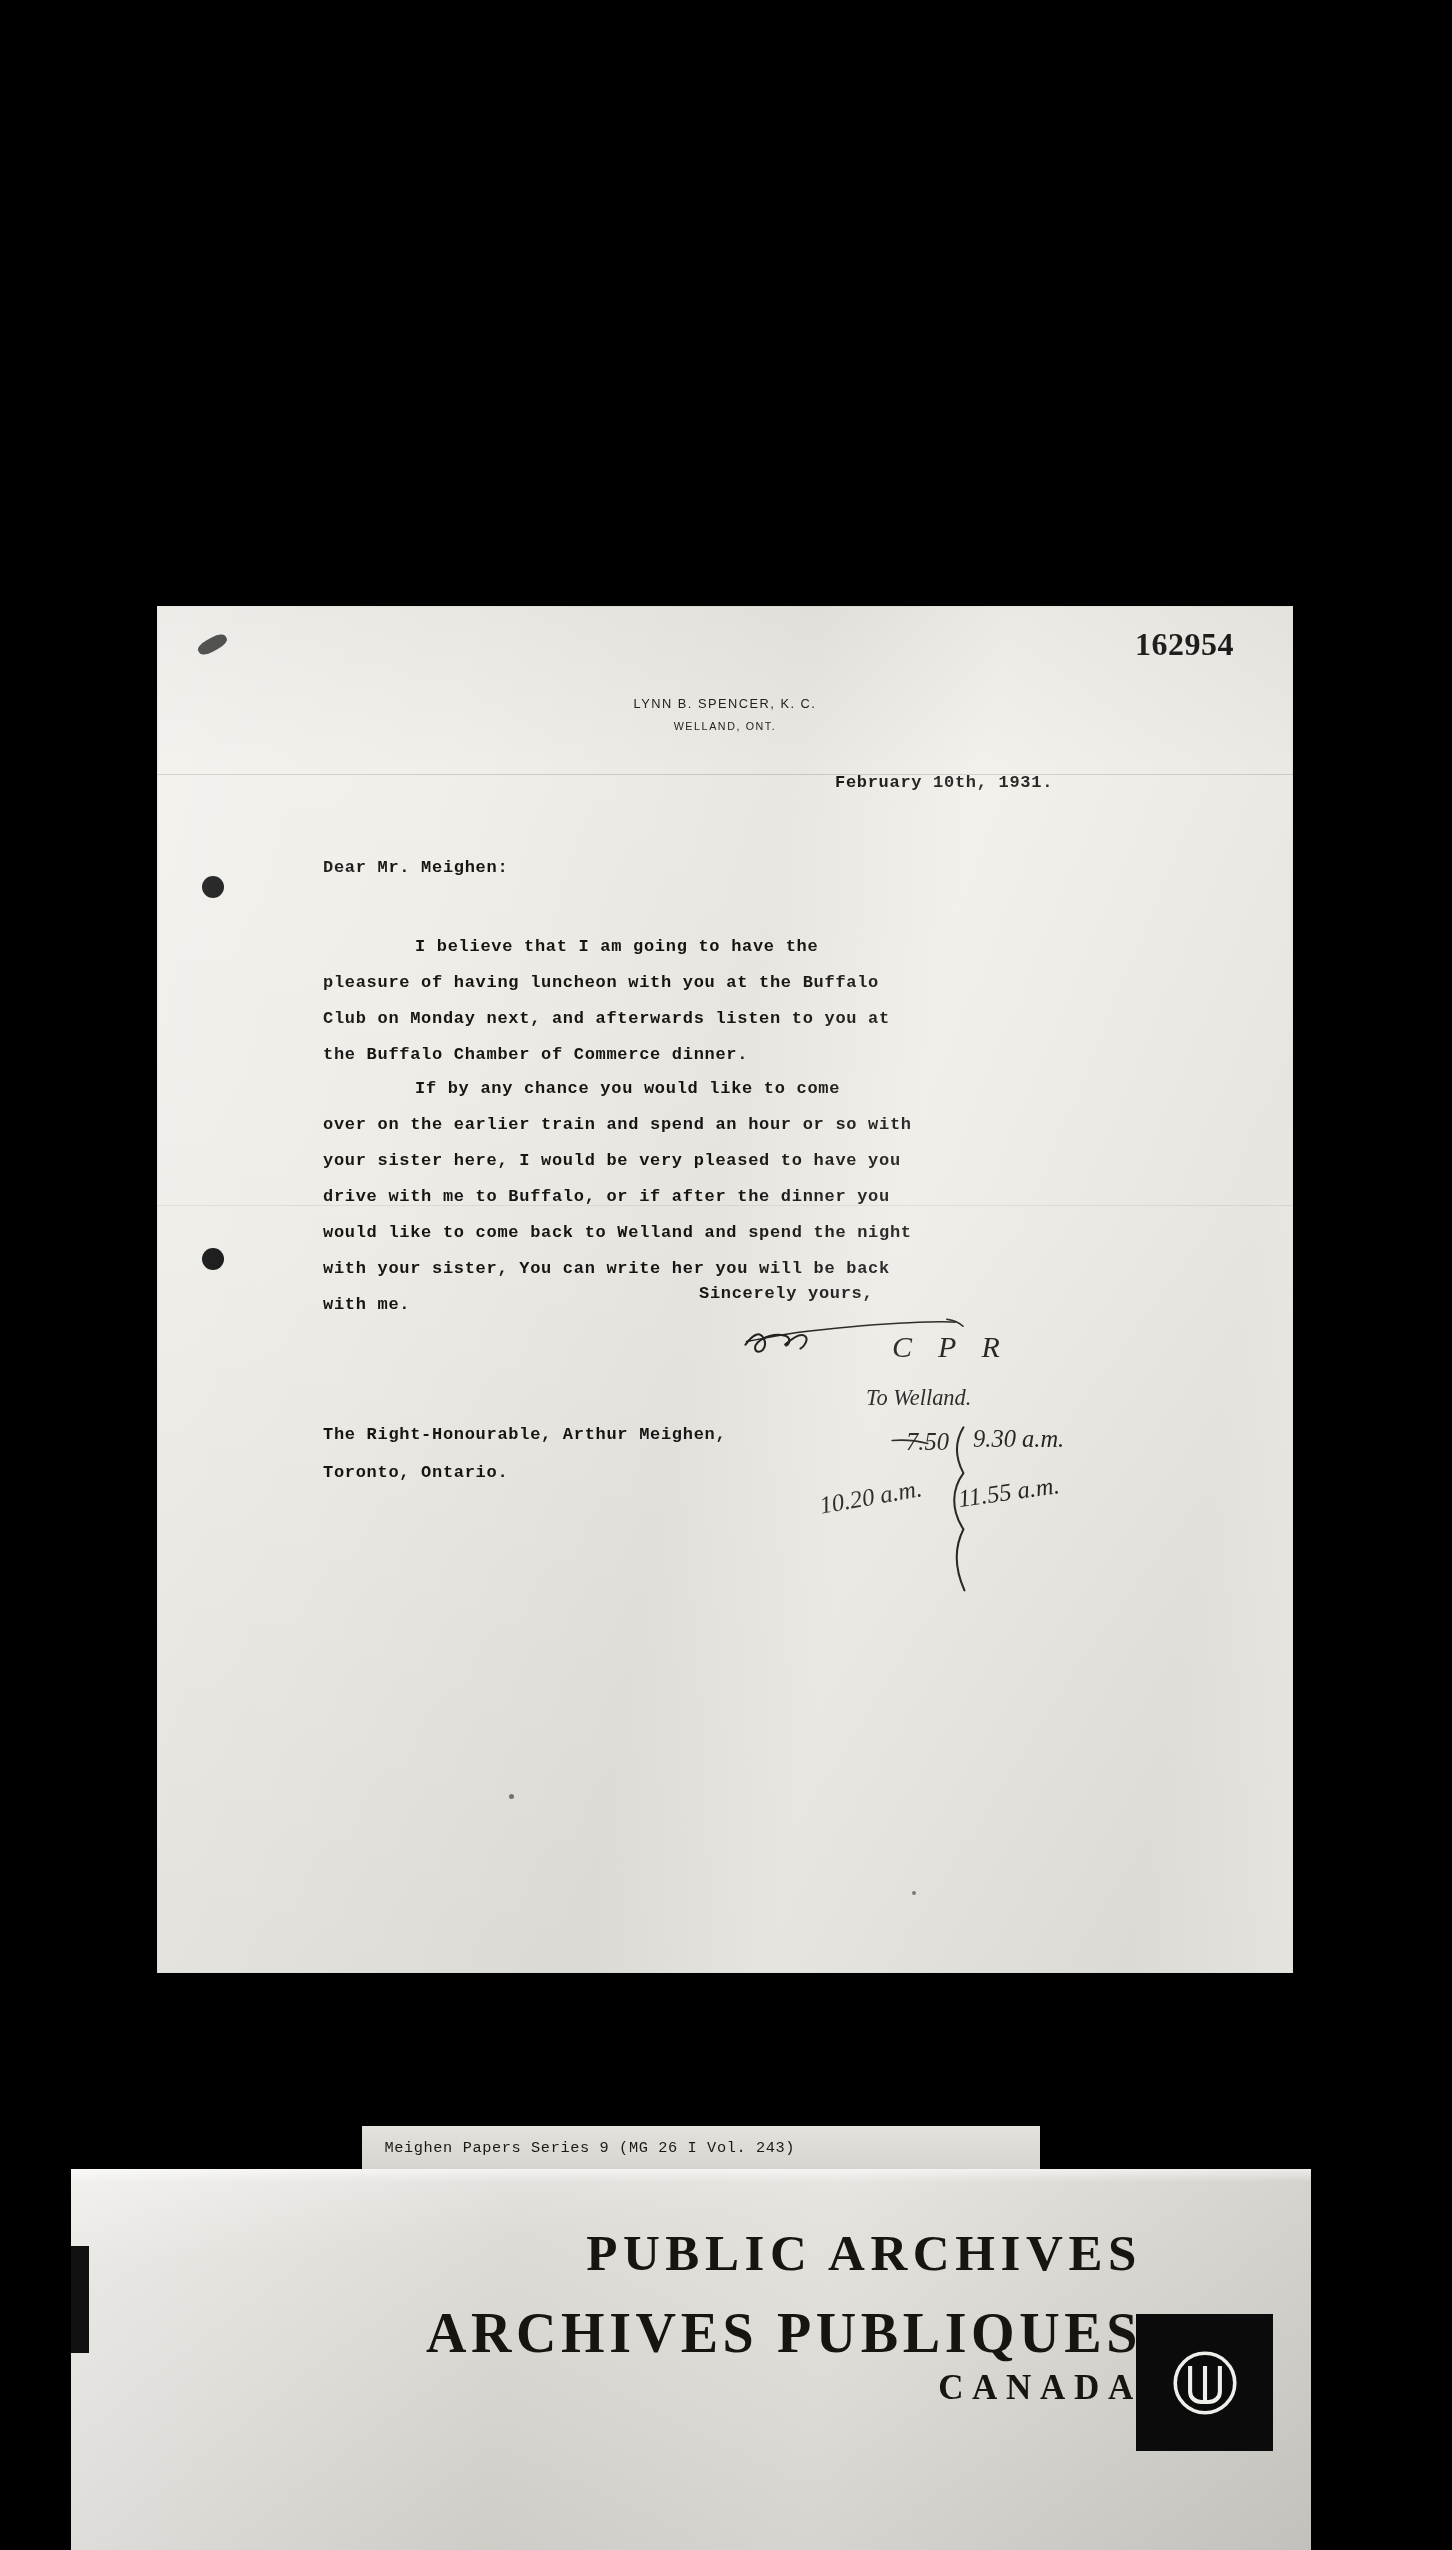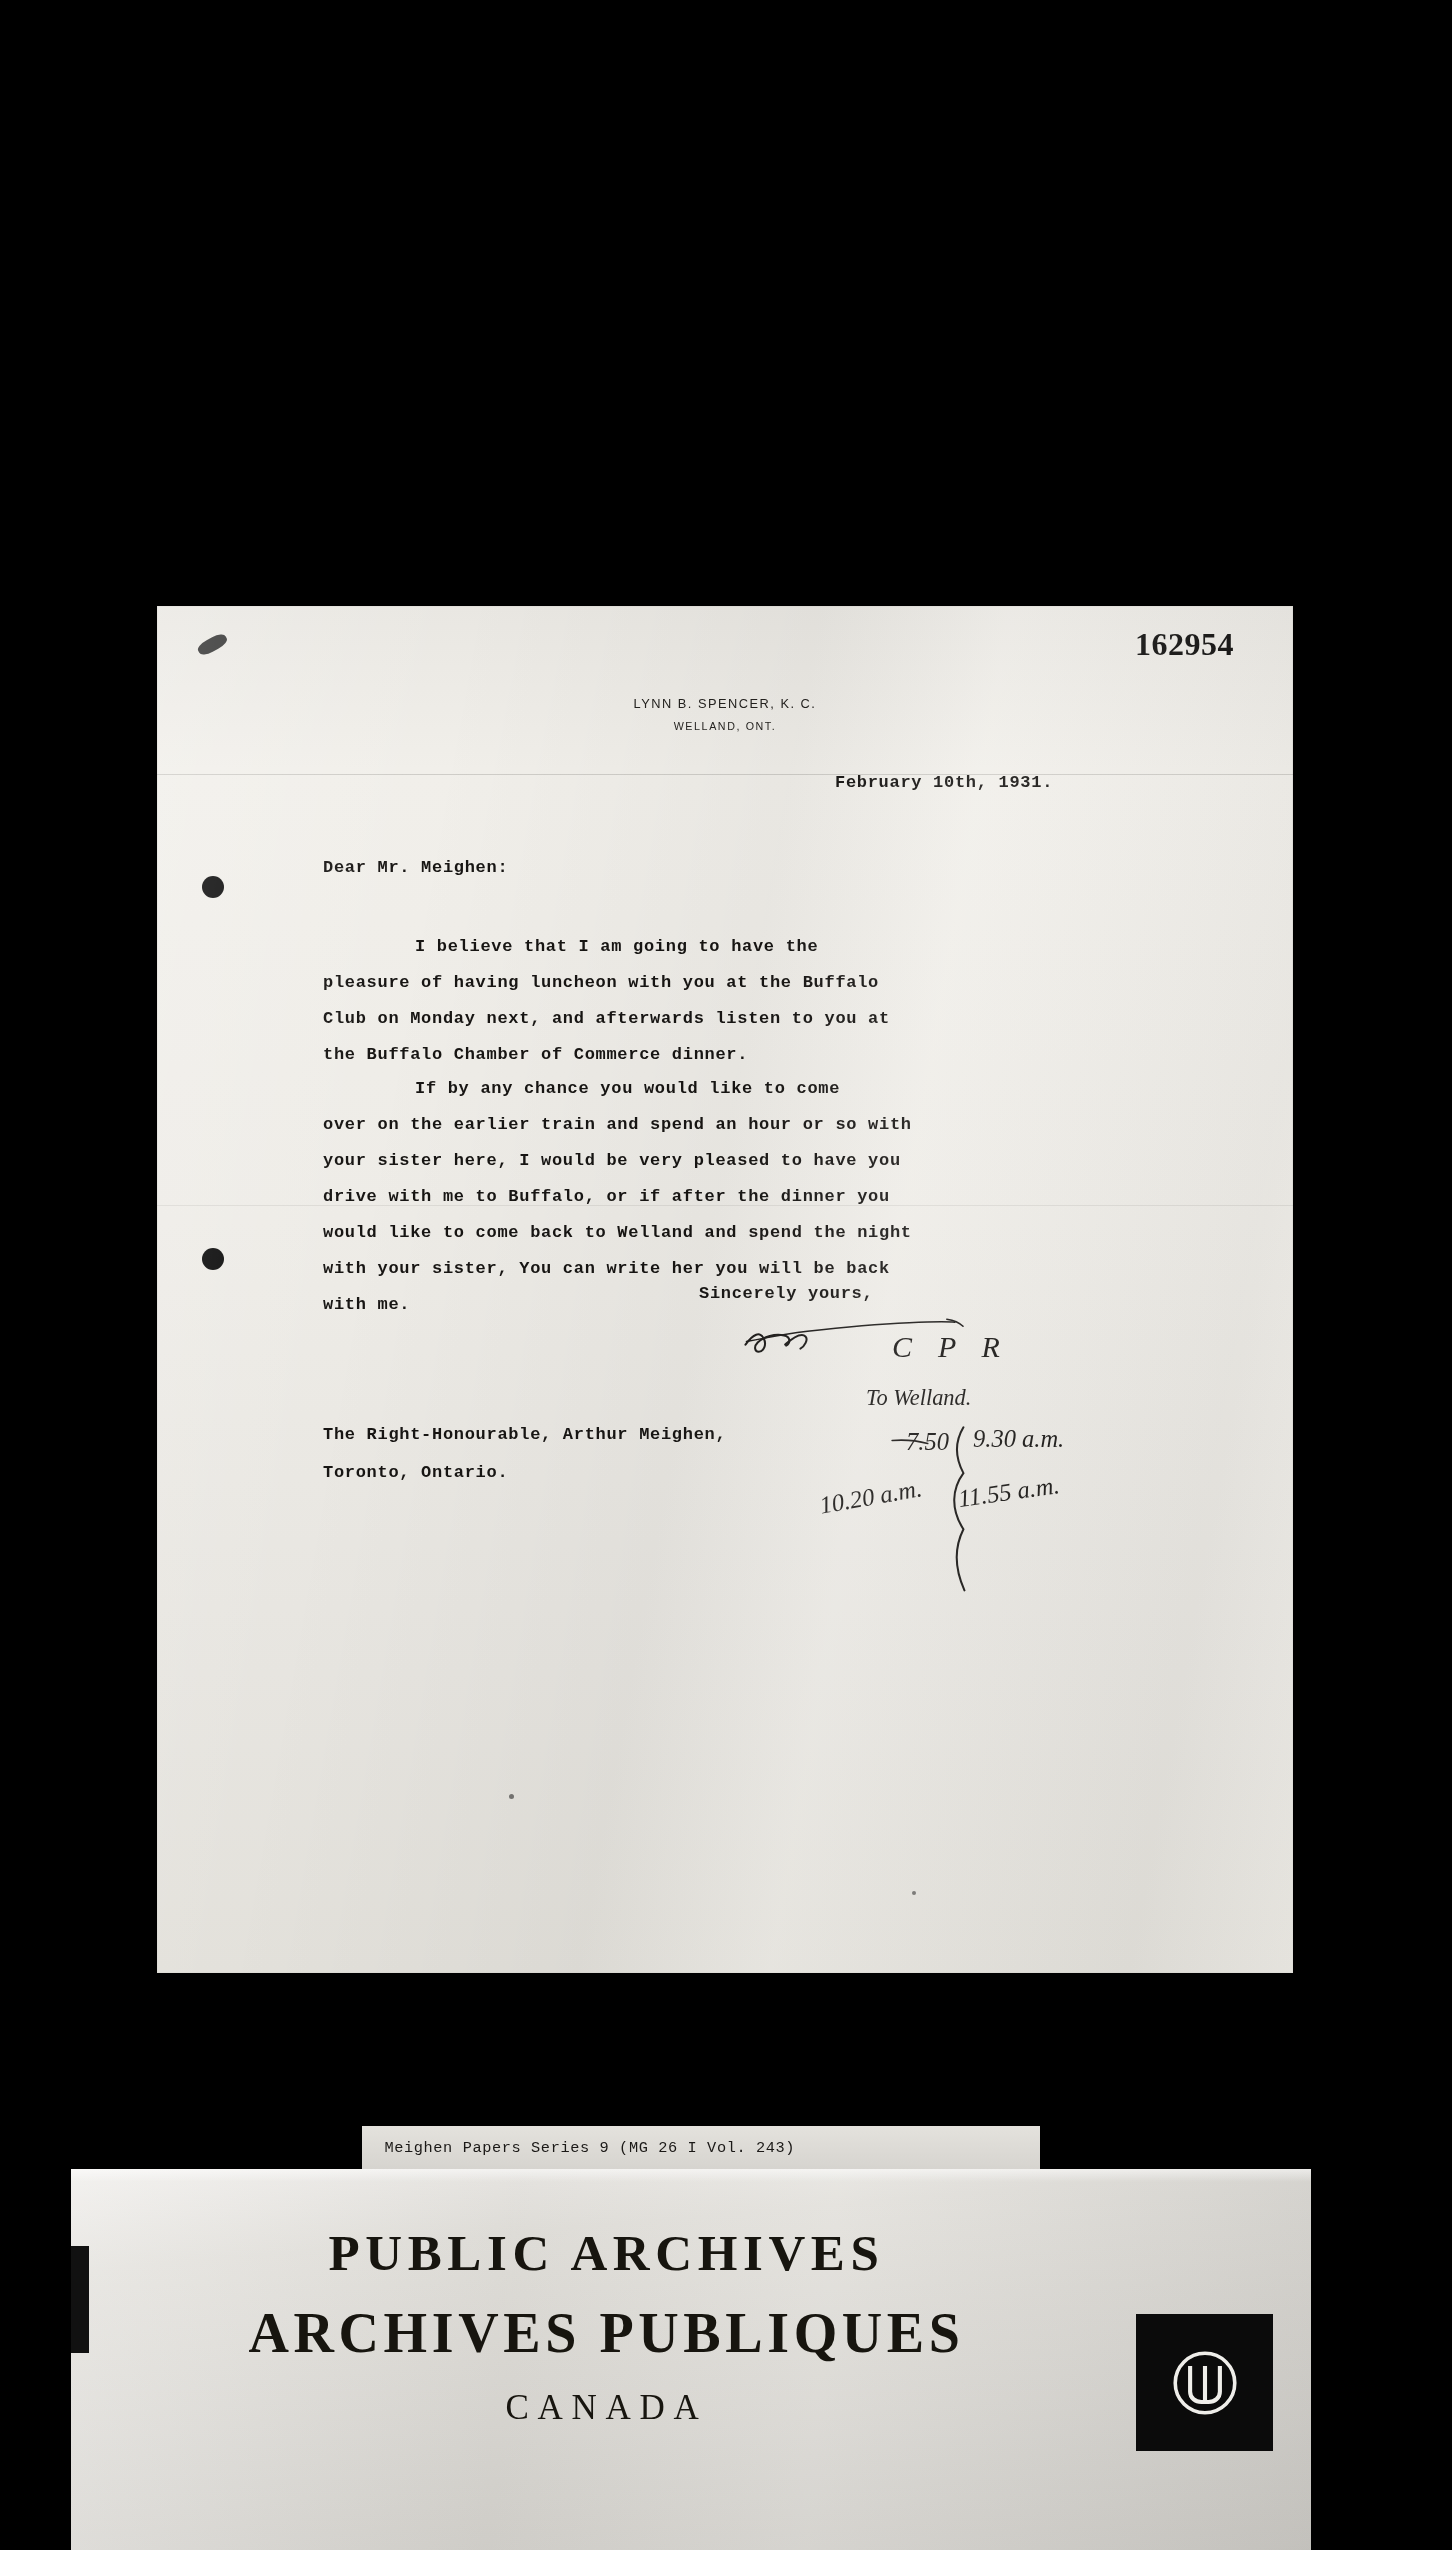--- a/index.html
+++ b/index.html
@@ -212,41 +212,41 @@
     overflow: hidden;
   }
   #archives-plate::after{
     content:"";
     position:absolute; inset:0;
     background:linear-gradient(95deg, rgba(255,255,255,.25) 0%, rgba(0,0,0,.02) 35%, rgba(255,255,255,.10) 60%, rgba(0,0,0,.06) 100%);
   }
   .plate-line {
     position: relative;
     width: 1071px;
-    text-align: center;
+    text-align: right;
     font-family: "Liberation Serif", serif;
     color: #17150f;
     z-index: 2;
   }
   #plate-line-1 {
     margin-top: 55px;
     font-size: 51px;
     font-weight: 700;
     letter-spacing: 5.6px;
   }
   #plate-line-2 {
     margin-top: 19.4px;
     font-size: 56px;
     font-weight: 700;
     letter-spacing: 4.6px;
   }
   #plate-line-3 {
-    margin-top: 23px;
+    margin-top: 3px;
     font-size: 35px;
-    font-weight: 400;
+    font-weight: 700;
     letter-spacing: 8.7px;
   }
   
   #plate-logo-box {
     position: absolute;
     right: 38px;
     top: 145px;
     width: 137px;
     height: 137px;
     background: #0b0b0b;

